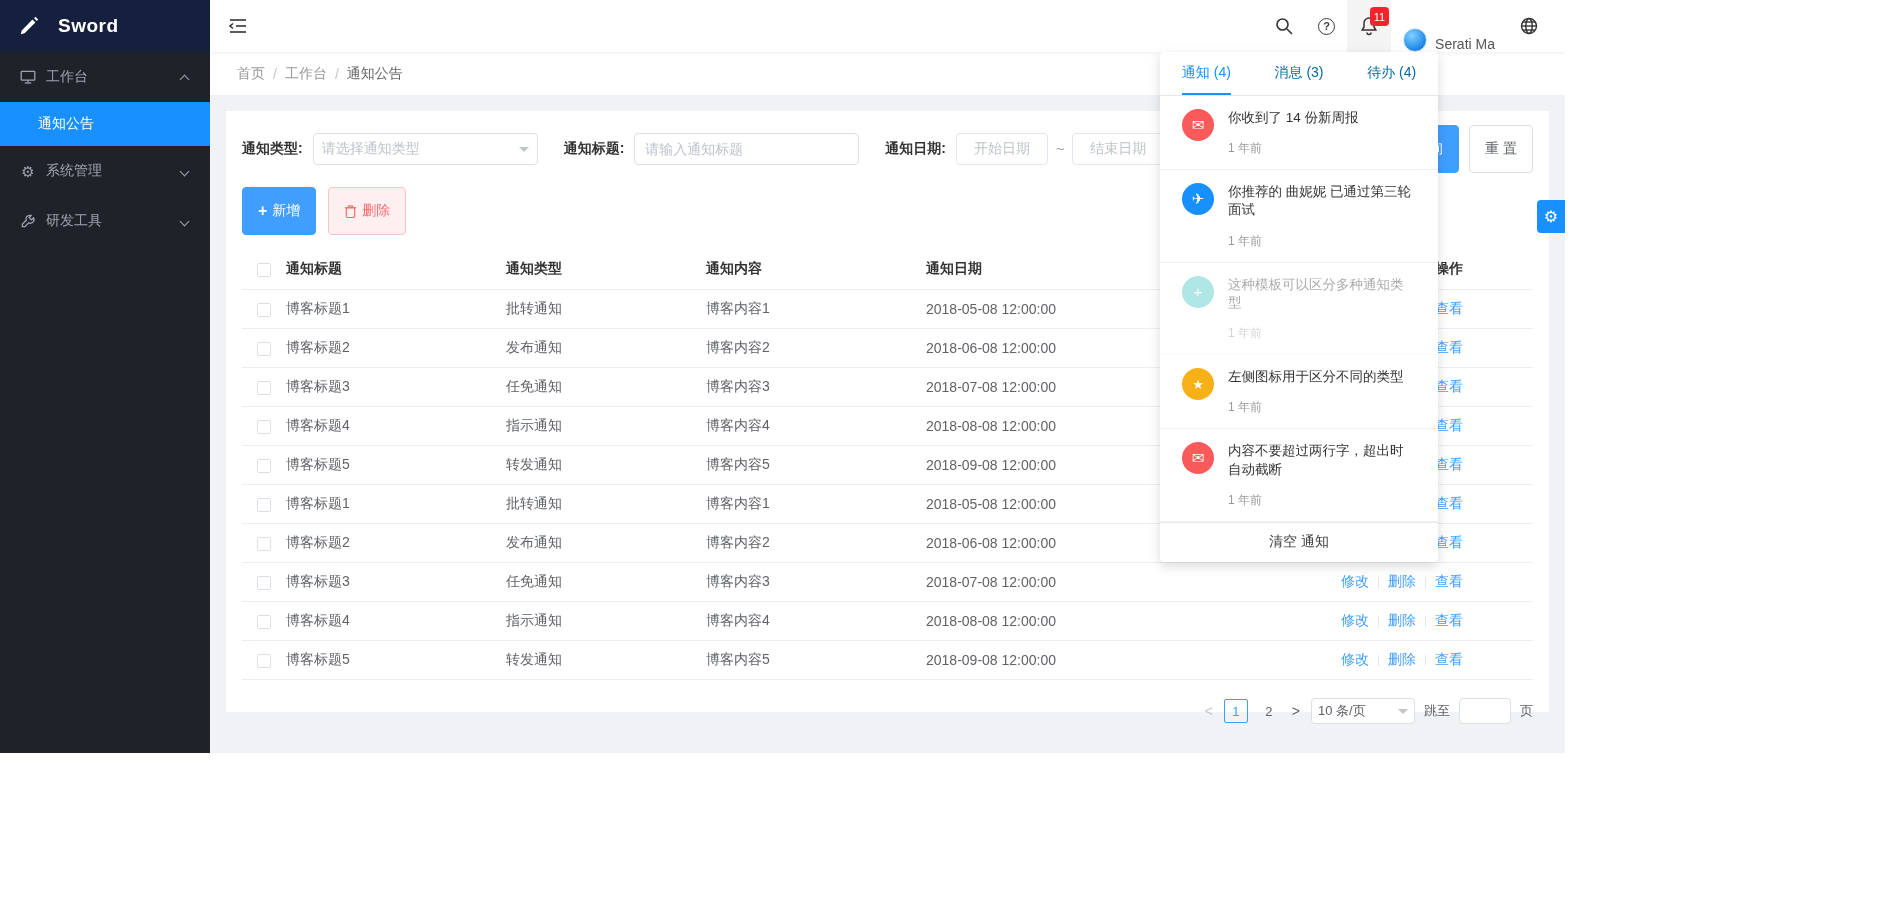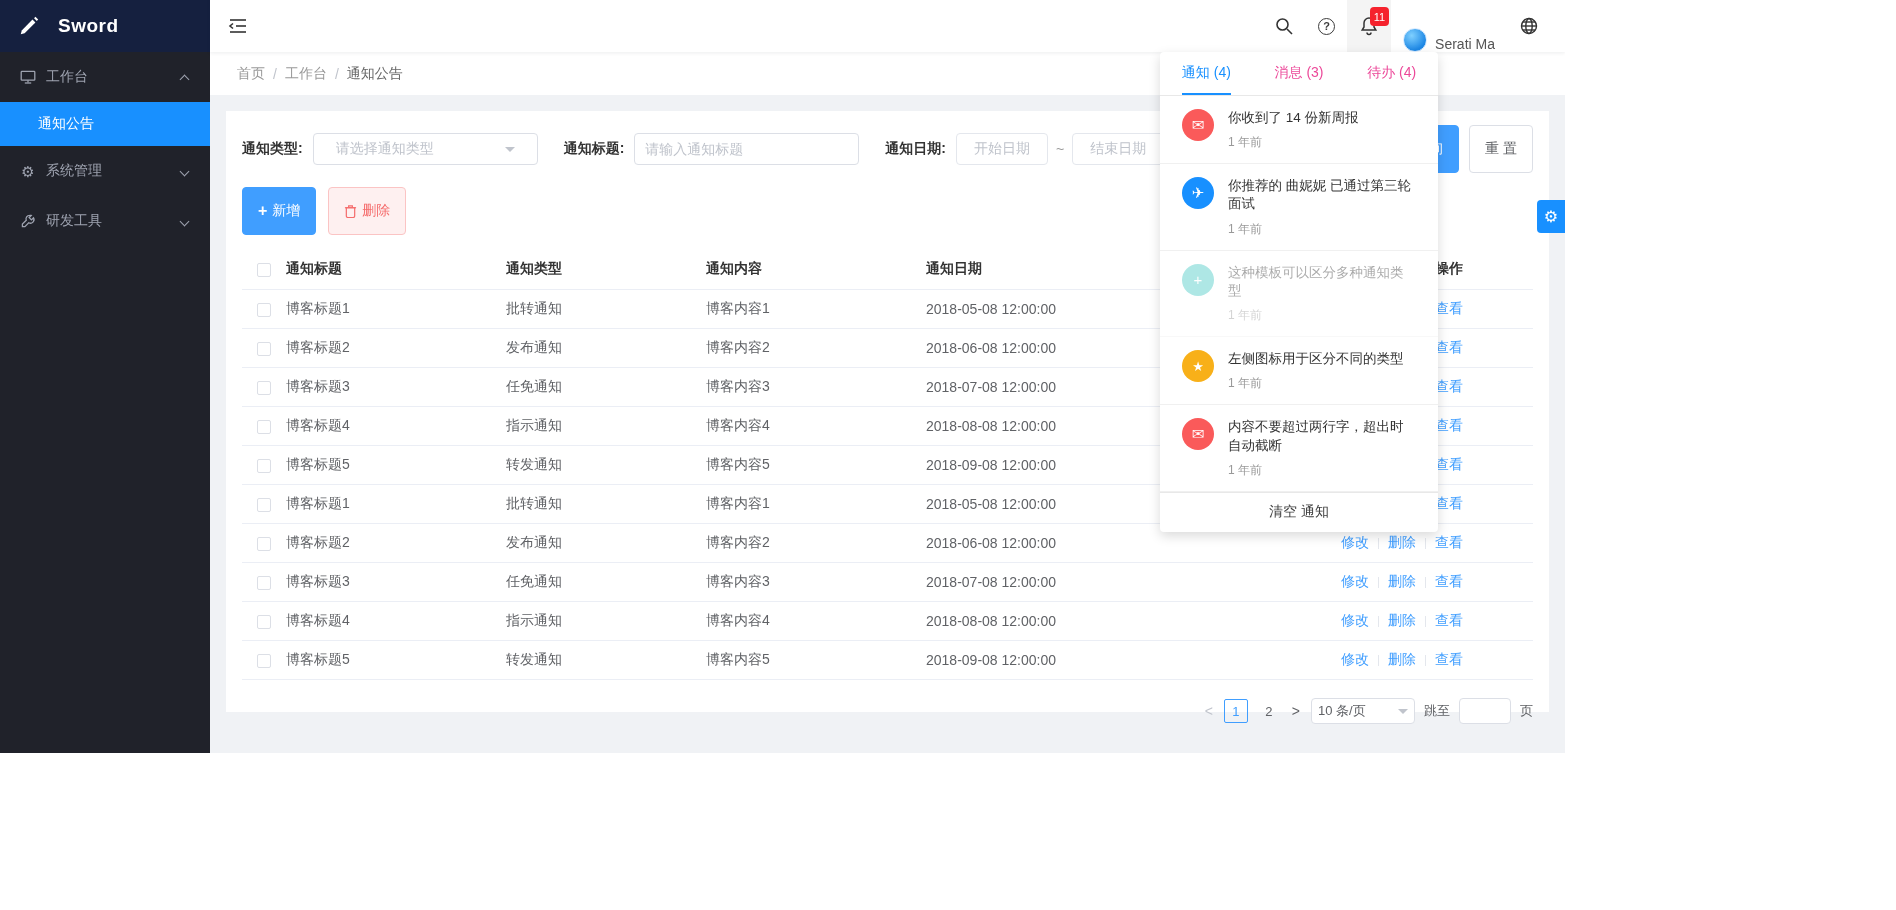--- a/index.html
+++ b/index.html
@@ -47,21 +47,21 @@
   .crumb.current { color: #666; cursor: default; }
 
   
   .content { position: absolute; left: 210px; top: 95px; right: 0; bottom: 0; padding: 16px; }
   .card { background: #fff; height: 601px; padding: 14px 16px; }
 
   .filter-row { display: flex; align-items: center; }
   .f-label { font-weight: bold; color: #333; margin-right: 10px; white-space: nowrap; }
   .f-label.gap { margin-left: 26px; }
   .select { width: 225px; height: 32px; border: 1px solid #dcdfe6; border-radius: 4px; background: #fff;
-            display: flex; align-items: center; padding: 0 22px; cursor: pointer; }
+            display: flex; align-items: center; padding: 0 8px; cursor: pointer; }
   .select .ph { color: #bfc3cb; flex: 1; overflow: hidden; white-space: nowrap; }
   .caret { width: 0; height: 0; border: 5px solid transparent; border-top-color: #c0c4cc; margin-top: 5px; flex: none; }
   .inp { width: 225px; height: 32px; border: 1px solid #dcdfe6; border-radius: 4px; padding: 0 10px; font-size: 14px;
          font-family: inherit; color: #606266; outline: none; }
   .inp::placeholder { color: #bfc3cb; }
   .date-inp { width: 92px; height: 32px; border: 1px solid #e4e7ed; border-radius: 4px; color: #bfc3cb;
               display: flex; align-items: center; justify-content: center; cursor: pointer; }
   .date-sep { color: #999; margin: 0 8px; }
   .f-actions { margin-left: auto; display: flex; gap: 10px; }
 
@@ -94,33 +94,33 @@
   .jump-inp { width: 52px; height: 26px; border: 1px solid #dcdfe6; border-radius: 4px; outline: none; font-family: inherit; padding: 0 6px; }
 
   
   .fab { position: absolute; right: 0; top: 200px; width: 28px; height: 33px; background: #1890ff; color: #fff;
          border-radius: 4px 0 0 4px; display: flex; align-items: center; justify-content: center; font-size: 16px; cursor: pointer; z-index: 50; }
 
   
   .notice-panel { position: absolute; left: 1160px; top: 52px; width: 278px; background: #fff; border-radius: 4px;
                   box-shadow: 0 4px 12px rgba(0,0,0,.15); z-index: 100; }
   .n-tabs { height: 44px; display: flex; border-bottom: 1px solid #e8e8e8; }
-  .n-tab { flex: 1; display: flex; align-items: flex-end; justify-content: center; color: #ec4899; cursor: pointer; }
+  .n-tab { flex: 1; display: flex; align-items: flex-end; justify-content: center; color: #0369a1; cursor: pointer; }
   .n-tab span { padding-bottom: 11px; border-bottom: 2px solid transparent; }
   .n-tab.active { color: #1890ff; }
   .n-tab.active span { border-bottom-color: #1890ff; }
   .n-item { display: flex; gap: 14px; padding: 13px 22px 12px 22px; border-bottom: 1px solid #f0f0f0; cursor: pointer; }
   .n-ic { width: 32px; height: 32px; border-radius: 50%; color: #fff; font-size: 15px; display: flex; align-items: center;
           justify-content: center; flex: none; }
   .n-ic.red { background: #fa5a5a; }
   .n-ic.blue { background: #1890ff; }
   .n-ic.teal { background: #3fc7c2; }
   .n-ic.gold { background: #f8b019; font-size: 13px; }
   .n-title { color: #333; line-height: 1.35; font-size: 13.5px; }
-  .n-time { color: #999; font-size: 12px; margin-top: 7px; }
+  .n-time { color: #999; font-size: 12px; margin-top: 13px; }
   .n-item.read { opacity: .42; }
   .n-footer { height: 40px; display: flex; align-items: center; justify-content: center; border-top: 1px solid #e8e8e8;
               color: #404040; cursor: pointer; }
 </style>
 </head>
 <body>
 
 <div class="app">
 
   <aside class="sidebar">

